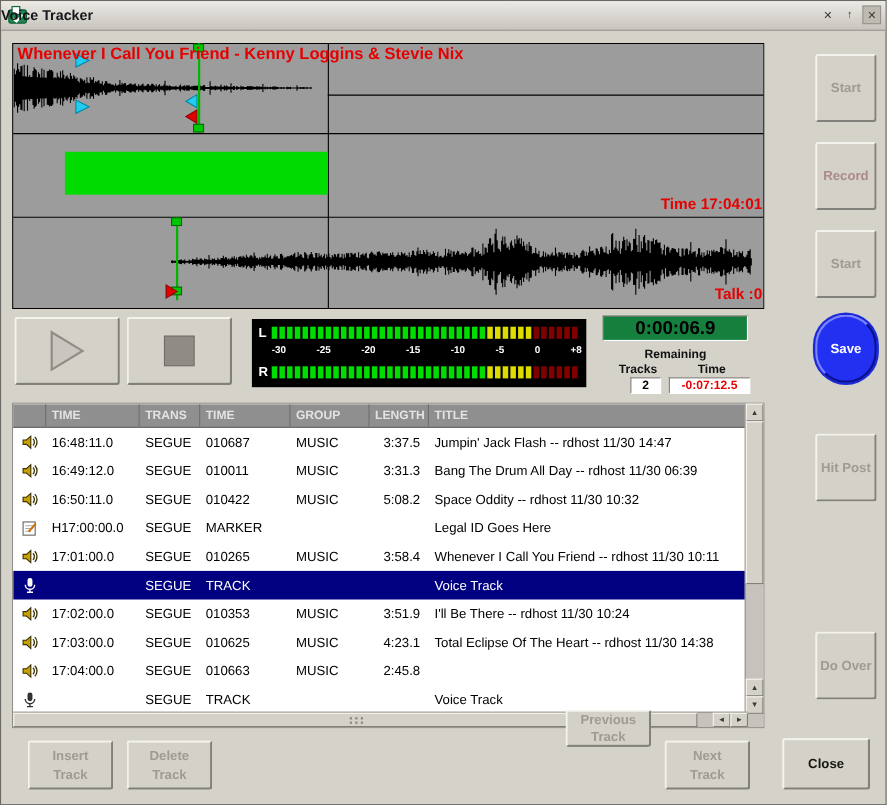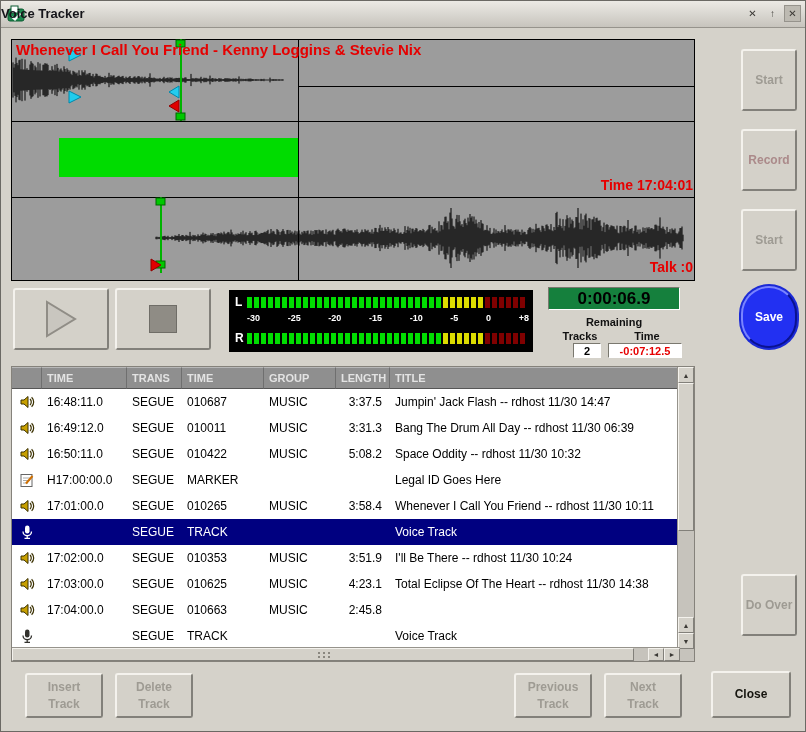--- a/index.html
+++ b/index.html
@@ -75,21 +75,21 @@
   .btn{position:absolute;display:flex;align-items:center;justify-content:center;text-align:center;font-weight:bold;font-size:12px;color:#16150f;background:#d4d1c9;border:2px solid;border-color:#f4f2ed #82807a #82807a #f4f2ed;border-radius:3px;white-space:pre-line;box-sizing:border-box;line-height:1.35;}
   .btn.dis{color:#9e9b93;}
   .btn.rec{color:#ab8a8a;}
   .btn.save{background:var(--save-blue,#2230f2);border-color:#7a84ff #0a128f #0a128f #7a84ff;color:#ffffff;box-shadow:0 0 0 2px #1b2ad6;border-radius:31px;}
   .side{left:712px;width:56px;height:62px;margin-left:28px;}
   .s-start1{top:48px;} .s-record{top:128px;} .s-start2{top:208px;} .s-save{top:285px;}
   .s-hitpost{top:393px;} .s-doover{top:573px;}
   .s-close{left:710px;top:670px;width:80px;height:47px;}
   .b-insert{left:24px;top:672px;width:78px;height:45px;}
   .b-delete{left:114px;top:672px;width:78px;height:45px;}
-  .b-prev{left:513px;top:672px;width:78px;height:45px;}
+  .b-prev{left:513px;top:644px;width:78px;height:34px;}
   .b-next{left:603px;top:672px;width:78px;height:45px;}
 </style>
 </head>
 <body>
 
 <div class="window">
 
   <div class="titlebar">
     <span class="tb-icon">
       <svg width="18" height="18" viewBox="0 0 18 18">
@@ -417,20 +417,21 @@
         </span>
       <span class="sb-btn hl">◄</span>
       <span class="sb-btn hr">►</span>
     </div>
   </div>
 
   <div class="btn dis side s-start1">Start</div>
   <div class="btn rec side s-record">Record</div>
   <div class="btn dis side s-start2">Start</div>
   <div class="btn save side s-save">Save</div>
+  <div class="btn dis side s-hitpost">Hit Post</div>
   <div class="btn dis side s-doover">Do Over</div>
   <div class="btn s-close">Close</div>
 
   <div class="btn dis b-insert">Insert
 Track</div>
   <div class="btn dis b-delete">Delete
 Track</div>
   <div class="btn dis b-prev">Previous
 Track</div>
   <div class="btn dis b-next">Next

